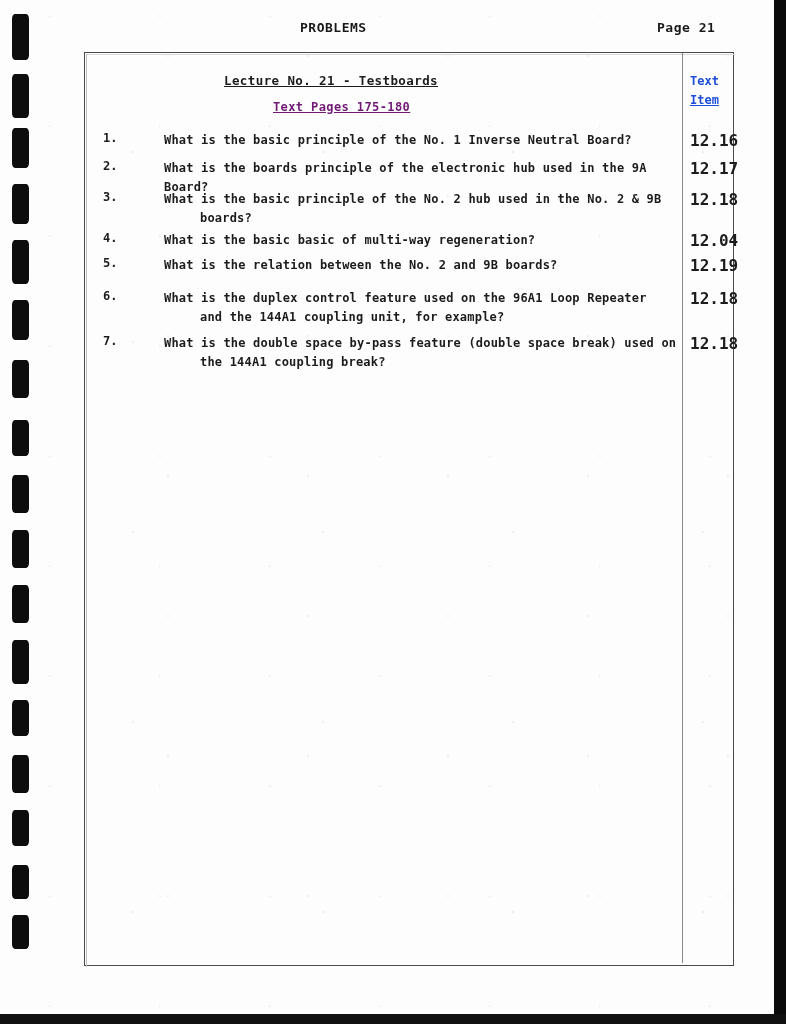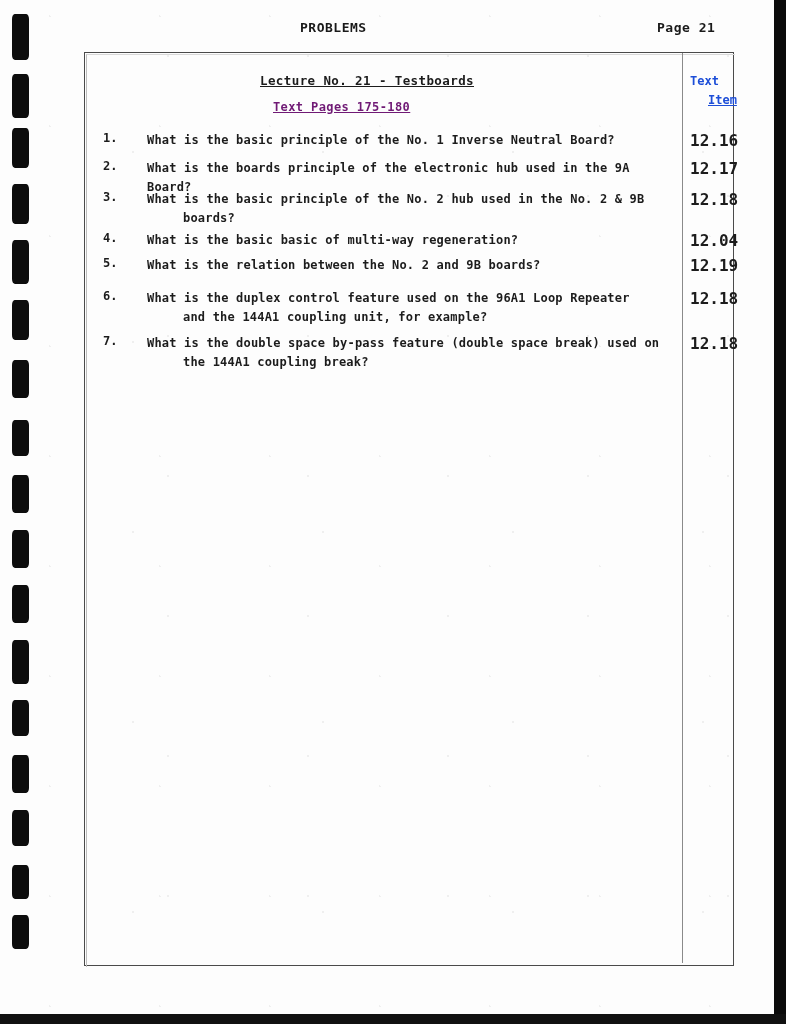--- a/index.html
+++ b/index.html
@@ -103,21 +103,20 @@
   .doc-title {
     position: absolute;
     left: 224px;
     top: 73px;
     font-size: 12.5px;
     font-weight: bold;
     color: #1c1c1c;
     text-decoration: underline;
     letter-spacing: 0.4px;
     white-space: nowrap;
-    margin-left: 36px;
   }
   .doc-subtitle {
     position: absolute;
     left: 273px;
     top: 100px;
     font-size: 12px;
     font-weight: bold;
     color: #701a75;
     text-decoration: underline;
     letter-spacing: 0.4px;
@@ -127,21 +126,21 @@
   
   .colhdr {
     position: absolute;
     left: 690px;
     top: 72px;
     font-size: 12px;
     font-weight: bold;
     color: #1d4ed8;
     line-height: 19px;
   }
-  .colhdr .l2 { text-decoration: underline; margin-left: 18px; }
+  .colhdr .l2 { text-decoration: underline; }
 
   
   .qlist {
     position: absolute;
     left: 0;
     top: 0;
     width: 786px;
   }
   .qrow {
     position: absolute;
@@ -150,21 +149,21 @@
   }
   .qnum {
     position: absolute;
     left: 103px;
     font-size: 12px;
     font-weight: bold;
     color: #1c1c1c;
   }
   .qtext {
     position: absolute;
-    left: 147px;
+    left: 164px;
     width: 520px;
     font-size: 12px;
     font-weight: bold;
     color: #1c1c1c;
     line-height: 19px;
     letter-spacing: 0.2px;
   }
   .qtext .cont {
     display: block;
     padding-left: 36px;

